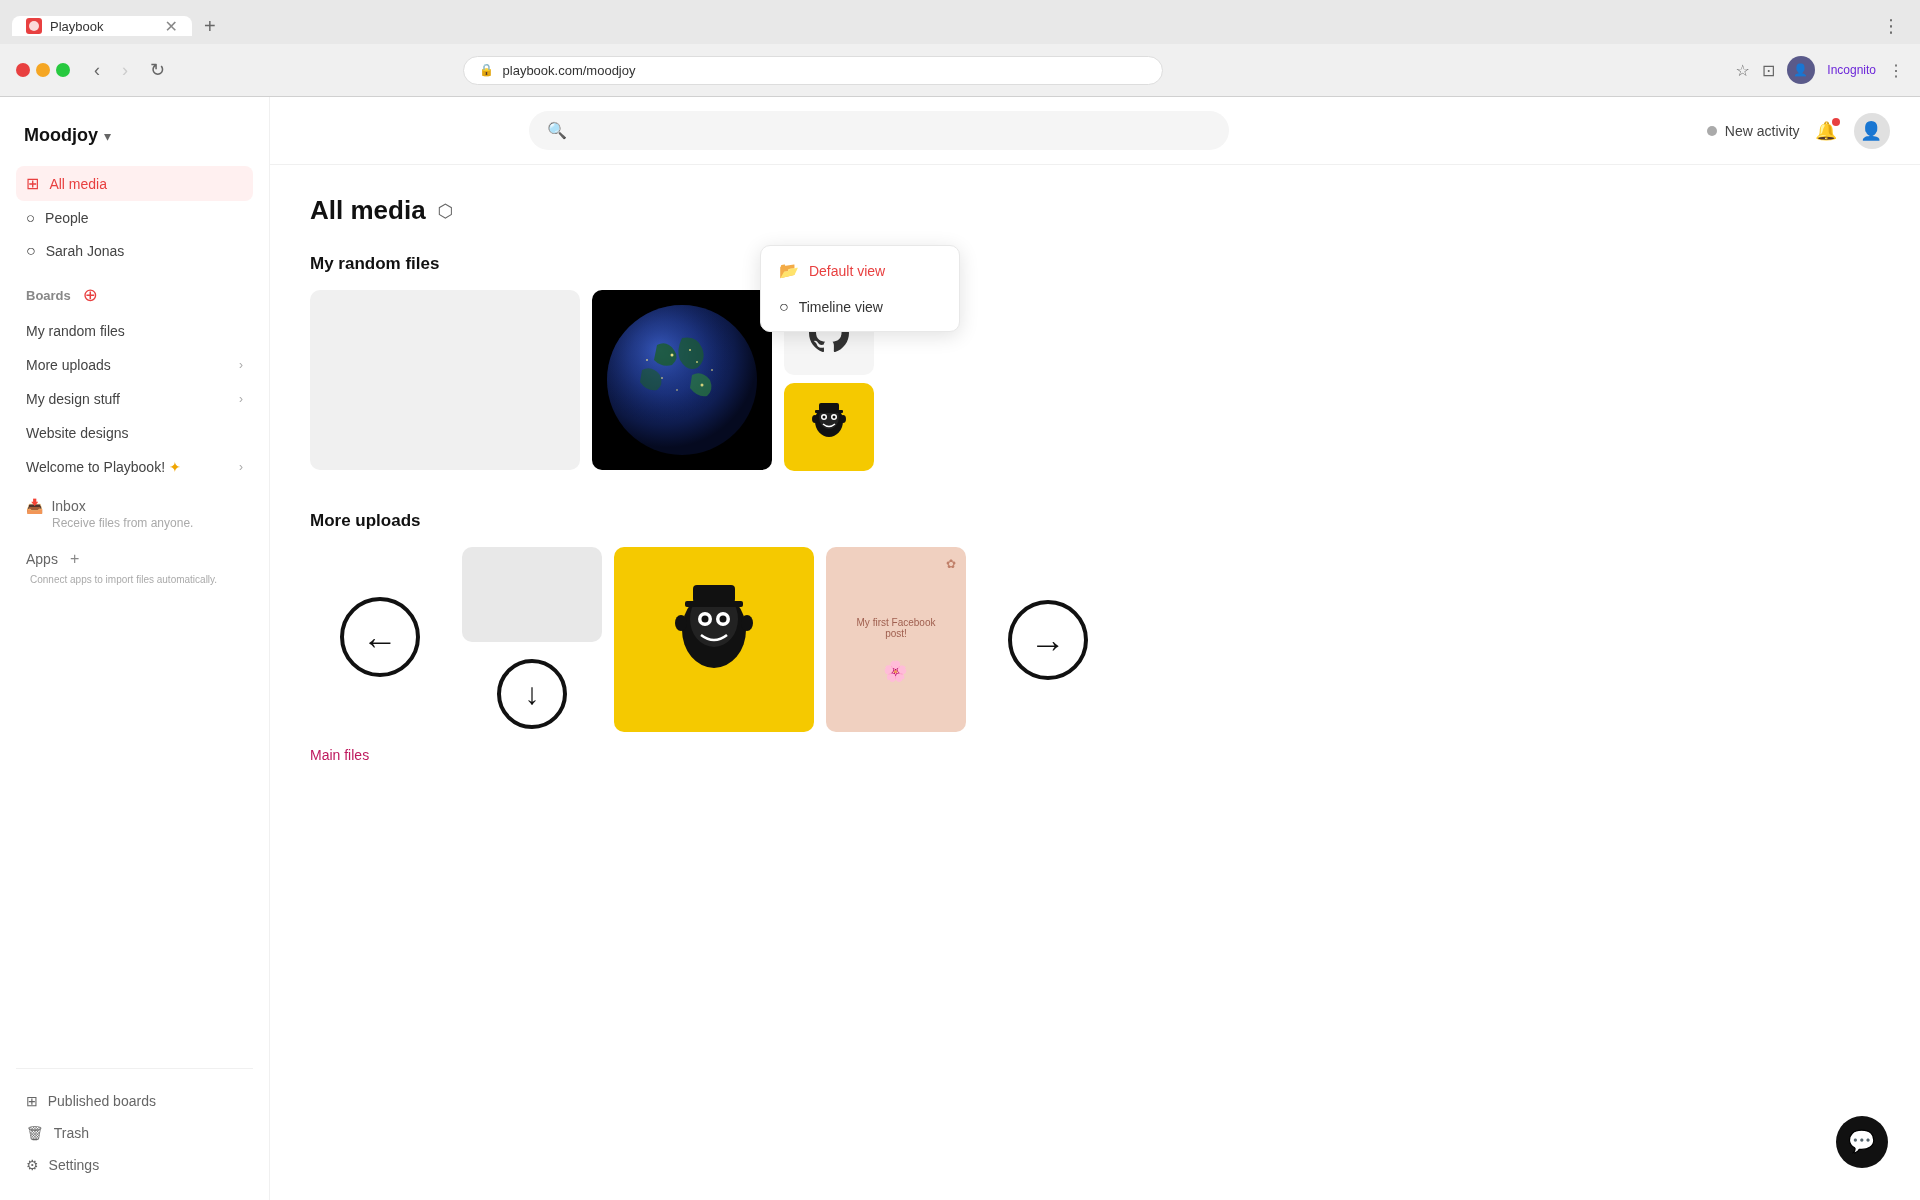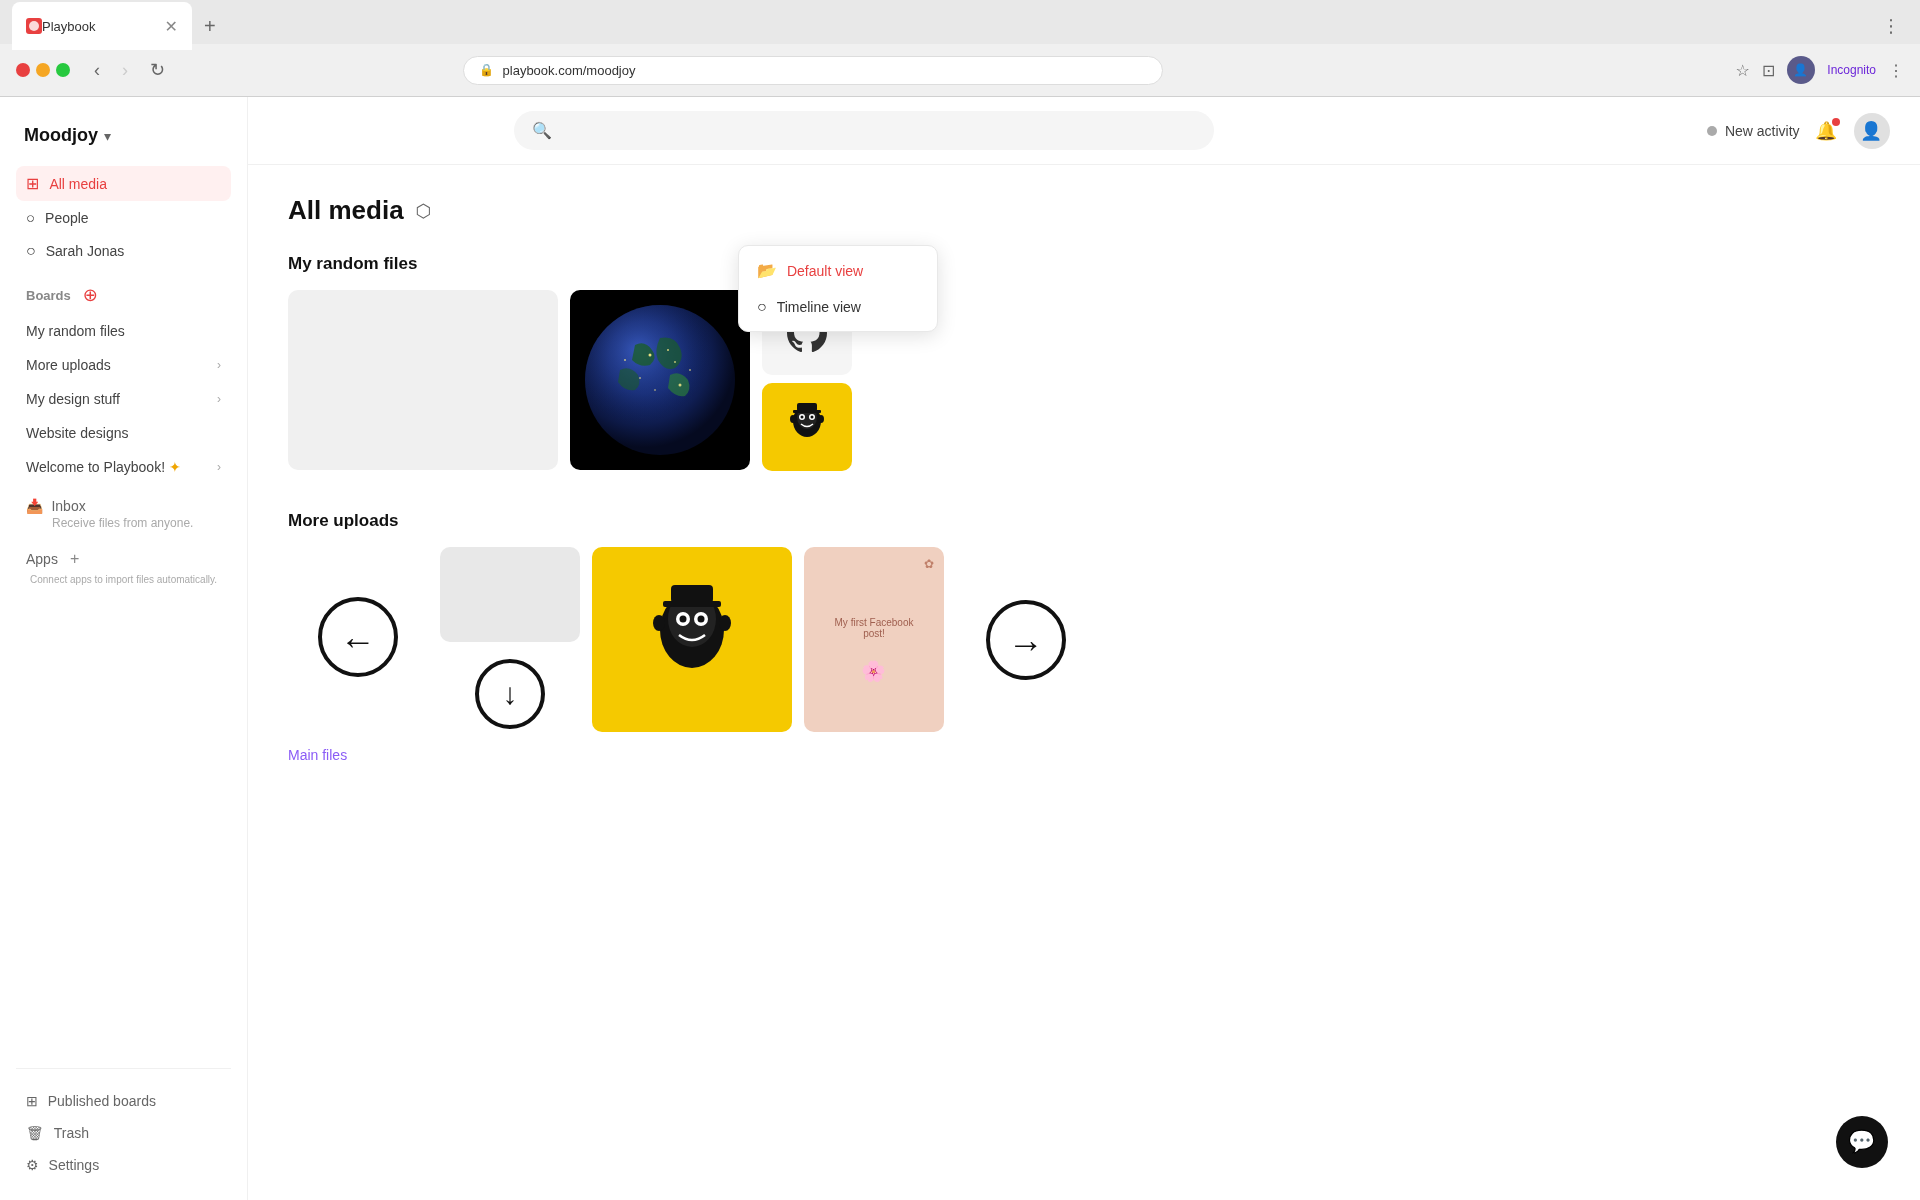--- a/index.html
+++ b/index.html
@@ -1,21 +1,21 @@
 <!DOCTYPE html>
 <html><head>
   <meta charset="utf-8">
   <style>
     * { box-sizing: border-box; margin: 0; padding: 0; }
     body { font-family: -apple-system, BlinkMacSystemFont, 'Segoe UI', sans-serif; background: #fff; width: 1920px; height: 1200px; overflow: hidden; }
 
     
     .browser-chrome { background: #f0f0f0; border-bottom: 1px solid #d0d0d0; }
     .tab-bar { display: flex; align-items: center; padding: 8px 12px 0; gap: 4px; background: #e8e8e8; height: 44px; }
-    .tab { display: flex; align-items: center; gap: 0; background: #fff; padding: 6px 14px; border-radius: 8px 8px 0 0; font-size: 13px; color: #333; min-width: 180px; height: 48px; }
+    .tab { display: flex; align-items: center; gap: 8px; background: #fff; padding: 6px 14px; border-radius: 8px 8px 0 0; font-size: 13px; color: #333; min-width: 180px; height: 20px; }
     .tab-favicon { width: 16px; height: 16px; background: #e84040; border-radius: 3px; display: flex; align-items: center; justify-content: center; }
     .tab-close { margin-left: auto; color: #888; cursor: pointer; font-size: 16px; }
     .new-tab { background: none; border: none; font-size: 20px; color: #666; cursor: pointer; padding: 4px 8px; }
     .tab-right { margin-left: auto; font-size: 18px; color: #666; padding: 4px 8px; }
 
     .address-bar { display: flex; align-items: center; gap: 10px; padding: 6px 16px; height: 52px; background: #f0f0f0; }
     .nav-btn { background: none; border: none; cursor: pointer; font-size: 18px; color: #666; padding: 4px 6px; }
     .nav-btn:disabled { color: #ccc; }
     .url-bar { flex: 1; max-width: 700px; margin: 0 auto; }
     .url-input { width: 100%; background: #fff; border: 1px solid #ddd; border-radius: 20px; padding: 6px 16px; font-size: 13px; color: #333; display: flex; align-items: center; gap: 8px; }
@@ -23,21 +23,21 @@
     .url-text { color: #333; font-size: 13px; }
     .address-right { display: flex; align-items: center; gap: 12px; margin-left: auto; }
     .star-btn, .ext-btn, .menu-btn { background: none; border: none; cursor: pointer; font-size: 16px; color: #666; }
     .profile-btn { background: #5a5a8a; border: none; border-radius: 50%; width: 28px; height: 28px; color: #fff; font-size: 12px; cursor: pointer; display: flex; align-items: center; justify-content: center; }
     .incognito-badge { font-size: 12px; color: #6d28d9; }
 
     
     .app { display: flex; height: calc(1200px - 96px); }
 
     
-    .sidebar { width: 248px; border-right: 1px solid #f0f0f0; padding: 20px 16px; display: flex; flex-direction: column; gap: 4px; overflow-y: auto; flex-shrink: 0; }
+    .sidebar { width: 270px; border-right: 1px solid #f0f0f0; padding: 20px 16px; display: flex; flex-direction: column; gap: 4px; overflow-y: auto; flex-shrink: 0; }
     .sidebar-header { display: flex; align-items: center; gap: 6px; padding: 8px 8px 16px; }
     .sidebar-logo { font-weight: 700; font-size: 18px; color: #111; }
     .sidebar-dropdown { font-size: 14px; color: #666; cursor: pointer; }
 
     .nav-item { display: flex; align-items: center; gap: 10px; padding: 8px 10px; border-radius: 8px; cursor: pointer; font-size: 14px; color: #444; text-decoration: none; }
     .nav-item.active { background: #fff0f0; color: #e84040; font-weight: 500; }
     .nav-item .nav-icon { font-size: 16px; flex-shrink: 0; }
 
     .section-header { display: flex; align-items: center; gap: 10px; padding: 12px 10px 6px; font-size: 13px; font-weight: 600; color: #888; }
     .section-add { background: none; border: none; cursor: pointer; color: #e84040; font-size: 18px; margin-left: 2px; }
@@ -385,21 +385,21 @@
             <div style="font-size:10px;color:#a06050;text-align:center;padding:20px 10px;">My first Facebook post!</div>
             <div style="font-size:20px;">🌸</div>
           </div>
 
           <div class="upload-card-arrow-fwd" style="height:185px;width:140px;display:flex;align-items:center;justify-content:center;">
             <div class="circle-arrow" style="width:80px;height:80px;">→</div>
           </div>
         </div>
 
         <div style="margin-top:12px;">
-          <span style="font-size:14px;color:#8b5cf6;">Main files</span>
+          <span style="font-size:14px;color:#be185d;">Main files</span>
         </div>
       </div>
 
     </div>
   </div>
 </div>
 
 <div style="position:fixed;bottom:32px;right:32px;width:52px;height:52px;background:#111;border-radius:50%;display:flex;align-items:center;justify-content:center;cursor:pointer;z-index:999;">
   <span style="font-size:22px;color:#fff;">💬</span>
 </div>

